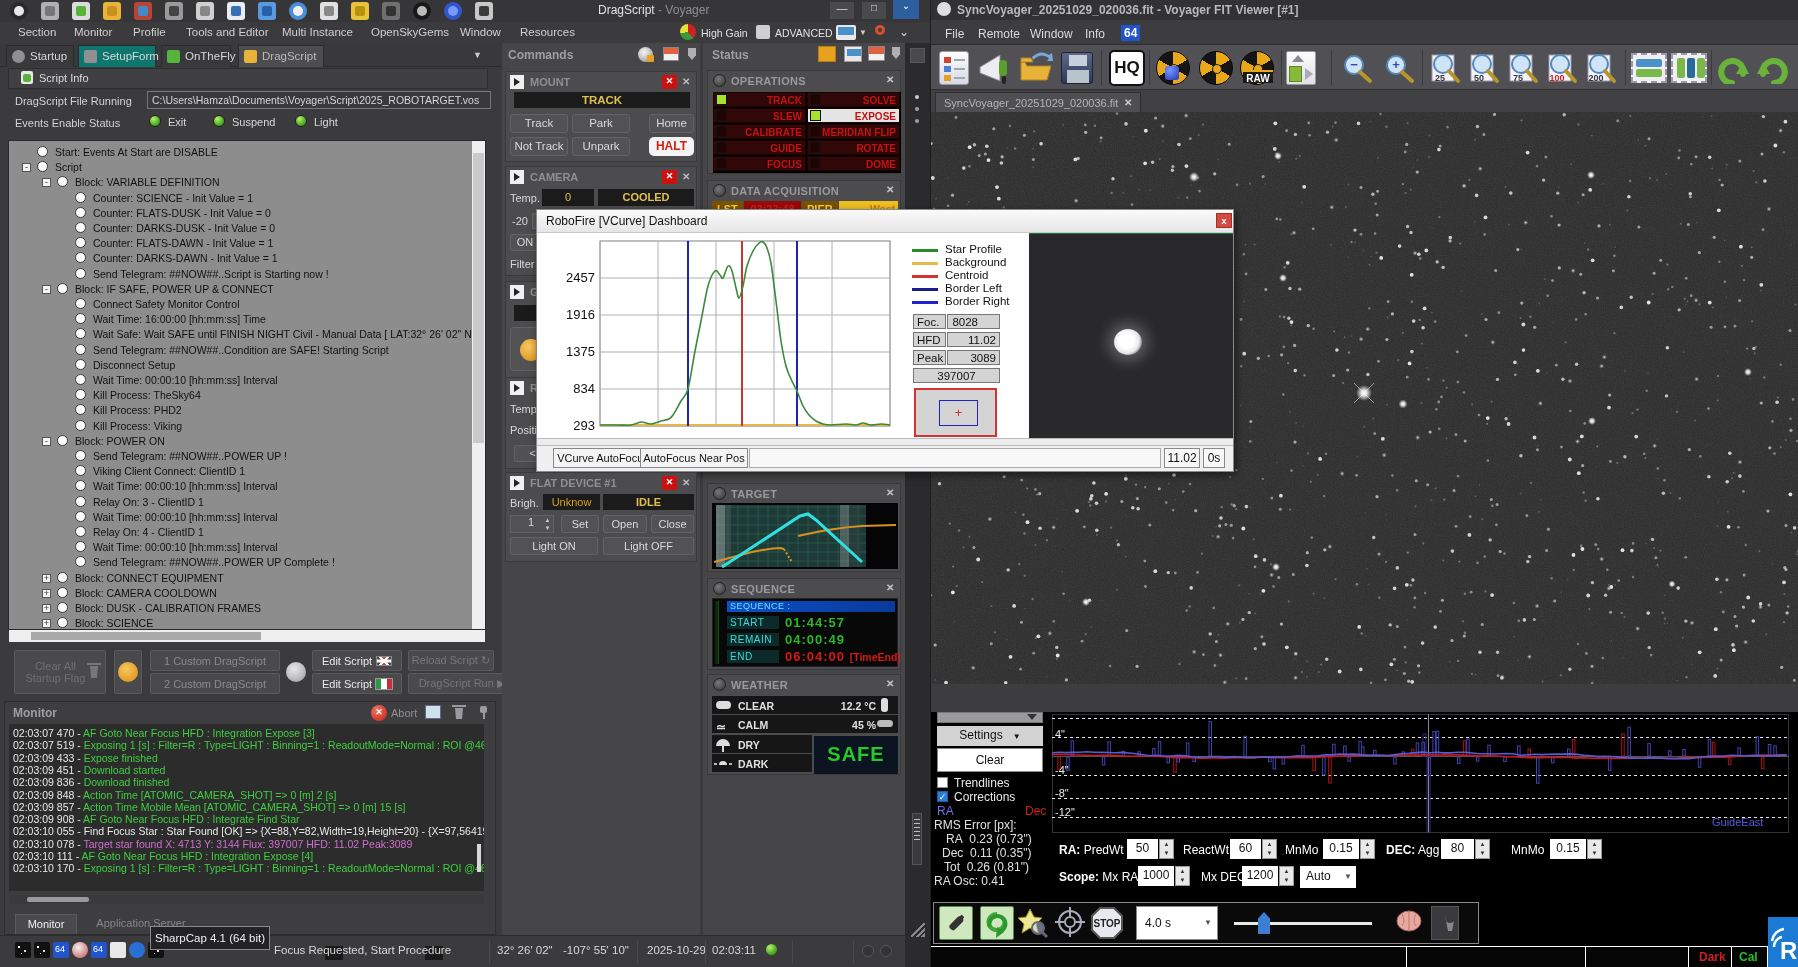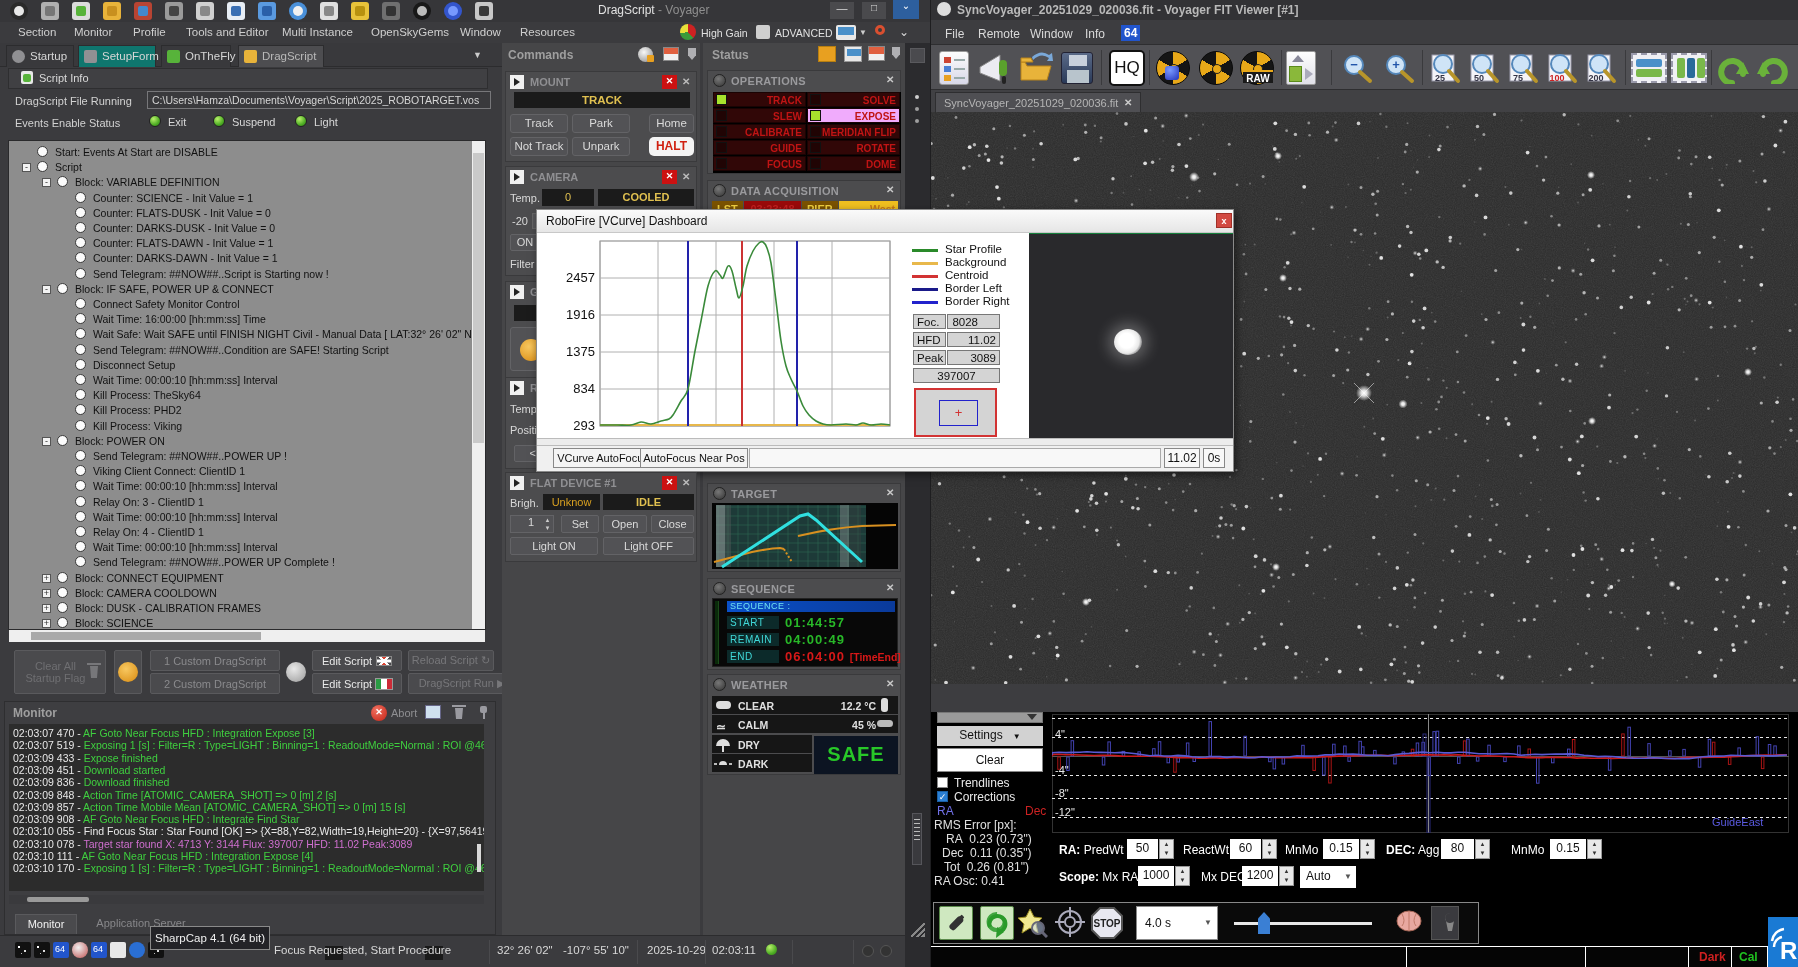--- a/index.html
+++ b/index.html
@@ -412,21 +412,21 @@
             <div style="right: 3px; top: 2px; color: rgb(192, 20, 20); font-size: 10px; font-weight: bold; position: absolute;">TRACK</div>
           </div>
           <div style="position: absolute; left: 94px; top: 0px; width: 93px; height: 15px; background: rgb(49, 7, 7); border: 1px solid rgb(26, 3, 3);">
             <div style="position: absolute; left: 2px; top: 1px; width: 11px; height: 11px; background: rgb(32, 4, 4); border: 1px solid rgb(17, 17, 17);"></div>
             <div style="right: 3px; top: 2px; color: rgb(192, 20, 20); font-size: 10px; font-weight: bold; position: absolute;">SOLVE</div>
           </div>
           <div style="position: absolute; left: 0px; top: 16px; width: 93px; height: 15px; background: rgb(49, 7, 7); border: 1px solid rgb(26, 3, 3);">
             <div style="position: absolute; left: 2px; top: 1px; width: 11px; height: 11px; background: rgb(32, 4, 4); border: 1px solid rgb(17, 17, 17);"></div>
             <div style="right: 3px; top: 2px; color: rgb(192, 20, 20); font-size: 10px; font-weight: bold; position: absolute;">SLEW</div>
           </div>
-          <div style="position: absolute; left: 94px; top: 16px; width: 93px; height: 15px; background: #f0abfc; border: 1px solid rgb(26, 3, 3);">
+          <div style="position: absolute; left: 94px; top: 16px; width: 93px; height: 15px; background: #e5e5e5; border: 1px solid rgb(26, 3, 3);">
             <div style="position: absolute; left: 2px; top: 1px; width: 11px; height: 11px; background: rgb(168, 226, 44); border: 1px solid rgb(17, 17, 17);"></div>
             <div style="right: 3px; top: 2px; color: rgb(192, 20, 20); font-size: 10px; font-weight: bold; position: absolute;">EXPOSE</div>
           </div>
           <div style="position: absolute; left: 0px; top: 32px; width: 93px; height: 15px; background: rgb(49, 7, 7); border: 1px solid rgb(26, 3, 3);">
             <div style="position: absolute; left: 2px; top: 1px; width: 11px; height: 11px; background: rgb(32, 4, 4); border: 1px solid rgb(17, 17, 17);"></div>
             <div style="right: 3px; top: 2px; color: rgb(192, 20, 20); font-size: 10px; font-weight: bold; position: absolute;">CALIBRATE</div>
           </div>
           <div style="position: absolute; left: 94px; top: 32px; width: 93px; height: 15px; background: rgb(49, 7, 7); border: 1px solid rgb(26, 3, 3);">
             <div style="position: absolute; left: 2px; top: 1px; width: 11px; height: 11px; background: rgb(32, 4, 4); border: 1px solid rgb(17, 17, 17);"></div>
             <div style="right: 3px; top: 2px; color: rgb(192, 20, 20); font-size: 10px; font-weight: bold; position: absolute;">MERIDIAN FLIP</div>
@@ -585,21 +585,21 @@
           </svg></div>
         <div style="position: absolute; left: 88px; top: 6.5px; width: 34px; height: 32px;"><svg width="34" height="32">
             <path d="M2,10 L2,28 L28,28 L32,14 L8,14 L6,10 Z" fill="#e8b33a" stroke="#b8831a"></path>
             <path d="M2,10 L2,6 L12,6 L14,10 Z" fill="#e8b33a" stroke="#b8831a"></path>
             <path d="M14,8 Q22,0 30,6 l-2,3 6,0 -1,-8 -3,2 Q22,-3 13,5 Z" fill="#7aa8d8"></path>
           </svg></div>
         <div style="position: absolute; left: 130px; top: 6.5px; width: 32px; height: 32px; background: linear-gradient(rgb(90, 106, 136), rgb(42, 58, 88)); border-radius: 3px; border: 1px solid rgb(34, 34, 51);">
           <div style="position: absolute; left: 7px; top: 2px; width: 18px; height: 11px; background: rgb(200, 208, 220);"></div>
           <div style="position: absolute; left: 5px; top: 17px; width: 22px; height: 13px; background: rgb(184, 196, 204);"></div>
         </div>
-        <div style="position: absolute; left: 178px; top: 4.5px; width: 36px; height: 36px; background: rgb(255, 255, 255); border-radius: 5px; border: 2px solid rgb(17, 17, 17); color: rgb(17, 17, 17); font-weight: normal; font-size: 17px; text-align: center; line-height: 32px;">HQ</div>
+        <div style="position: absolute; left: 178px; top: 4.5px; width: 36px; height: 36px; background: rgb(255, 255, 255); border-radius: 5px; border: 2px solid rgb(17, 17, 17); color: rgb(17, 17, 17); font-weight: bold; font-size: 17px; text-align: center; line-height: 32px;">HQ</div>
         <div style="position: absolute; left: 225px; top: 5.5px; width: 34px; height: 34px; border-radius: 17px; background: conic-gradient(rgb(232, 168, 24) 0deg, rgb(232, 168, 24) 60deg, rgb(21, 21, 21) 60deg, rgb(21, 21, 21) 120deg, rgb(232, 168, 24) 120deg, rgb(232, 168, 24) 180deg, rgb(21, 21, 21) 180deg, rgb(21, 21, 21) 240deg, rgb(232, 168, 24) 240deg, rgb(232, 168, 24) 300deg, rgb(21, 21, 21) 300deg); border: 1px solid rgb(10, 10, 10);">
           <div style="position: absolute; left: 12px; top: 12px; width: 10px; height: 10px; border-radius: 5px; background: rgb(232, 168, 24); border: 1px solid rgb(34, 34, 34);"></div>
           <span style="position:absolute;left:8px;top:14px;width:14px;height:14px;background:radial-gradient(circle at 35% 30%,#7a9aff,#2233bb);border-radius:3px;"></span>
         </div>
         <div style="position: absolute; left: 268px; top: 5.5px; width: 34px; height: 34px; border-radius: 17px; background: conic-gradient(rgb(232, 168, 24) 0deg, rgb(232, 168, 24) 60deg, rgb(21, 21, 21) 60deg, rgb(21, 21, 21) 120deg, rgb(232, 168, 24) 120deg, rgb(232, 168, 24) 180deg, rgb(21, 21, 21) 180deg, rgb(21, 21, 21) 240deg, rgb(232, 168, 24) 240deg, rgb(232, 168, 24) 300deg, rgb(21, 21, 21) 300deg); border: 1px solid rgb(10, 10, 10);">
           <div style="position: absolute; left: 12px; top: 12px; width: 10px; height: 10px; border-radius: 5px; background: rgb(232, 168, 24); border: 1px solid rgb(34, 34, 34);"></div>
         </div>
         <div style="position: absolute; left: 309px; top: 5.5px; width: 34px; height: 34px; border-radius: 17px; background: conic-gradient(rgb(232, 168, 24) 0deg, rgb(232, 168, 24) 60deg, rgb(21, 21, 21) 60deg, rgb(21, 21, 21) 120deg, rgb(232, 168, 24) 120deg, rgb(232, 168, 24) 180deg, rgb(21, 21, 21) 180deg, rgb(21, 21, 21) 240deg, rgb(232, 168, 24) 240deg, rgb(232, 168, 24) 300deg, rgb(21, 21, 21) 300deg); border: 1px solid rgb(10, 10, 10);">
           <div style="position: absolute; left: 12px; top: 12px; width: 10px; height: 10px; border-radius: 5px; background: rgb(232, 168, 24); border: 1px solid rgb(34, 34, 34);"></div>
           <span style="position:absolute;left:2px;top:18px;width:30px;height:13px;background:#1a1a1a;border-top:2px solid #e8a81a;color:#fff;font-size:10px;font-weight:bold;text-align:center;line-height:13px;">RAW</span>

